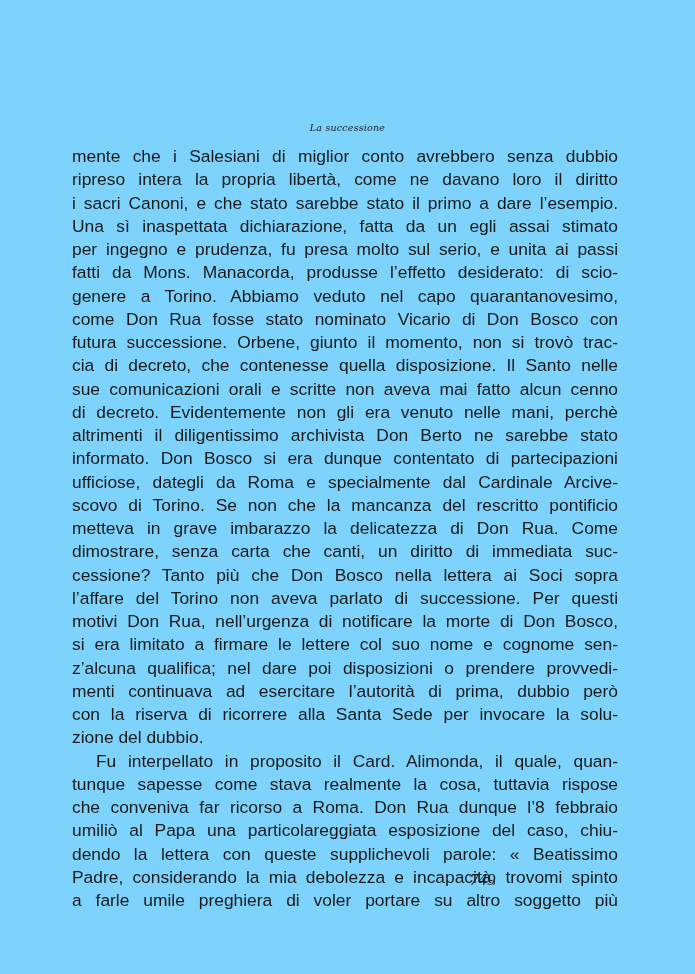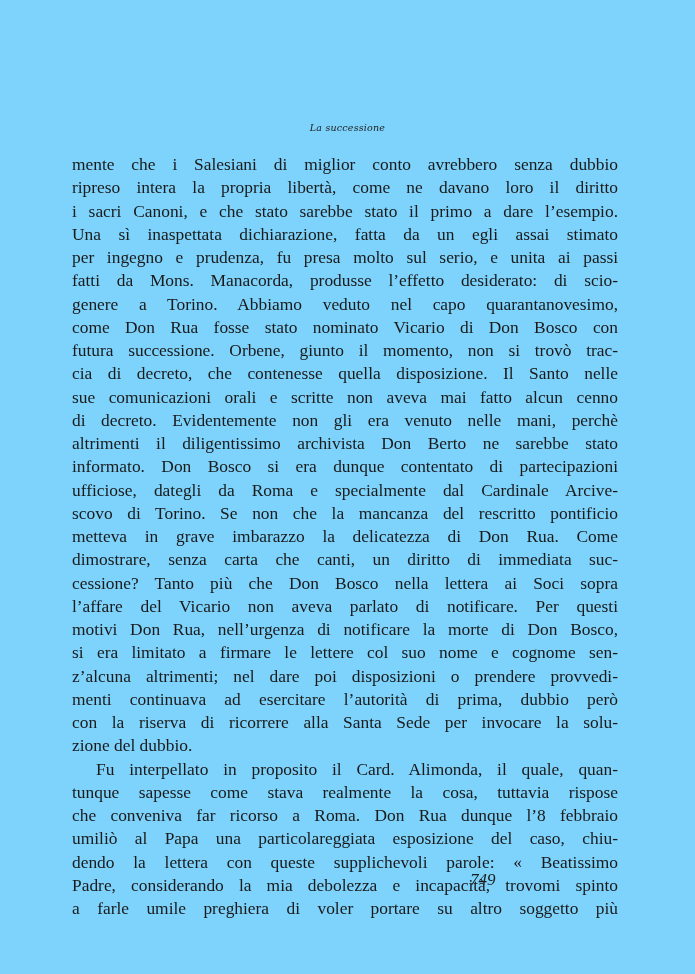--- a/index.html
+++ b/index.html
@@ -5,21 +5,21 @@
   html, body { margin: 0; padding: 0; background: #ffffff; }
   body { width: 695px; height: 974px; position: relative; overflow: hidden; }
   .page { position: absolute; left: 0; top: 0; width: 695px; height: 974px; background: #7dd3fc; }
   .running-head {
     position: absolute; top: 122px; left: 0; width: 695px; text-align: center;
     font-family: "DejaVu Serif", serif; font-style: italic; font-size: 9.5px; color: #222;
     letter-spacing: 0.2px;
   }
   .body-text {
     position: absolute; left: 72px; top: 145px; width: 546px;
-    font-family: Liberation Serif, serif; font-size: 17.4px; line-height: 23.25px; color: #1a1a1a; margin-top: 8px;
+    font-family: Liberation Sans, sans-serif; font-size: 17.4px; line-height: 23.25px; color: #1a1a1a;
   }
   .line { display: block; white-space: nowrap; text-align: justify; text-align-last: justify; height: 23.25px; }
   .line.last { text-align-last: left; }
   .line.indent { padding-left: 24px; }
   .page-number {
     position: absolute; top: 870px; left: 470px; width: 60px;
     font-family: "Liberation Serif", serif; font-style: italic; font-size: 17px; color: #1a1a1a;
   }
 </style>
 </head>
@@ -40,24 +40,24 @@
       <span class="line">cia di decreto, che contenesse quella disposizione. Il Santo nelle</span>
       <span class="line">sue comunicazioni orali e scritte non aveva mai fatto alcun cenno</span>
       <span class="line">di decreto. Evidentemente non gli era venuto nelle mani, perchè</span>
       <span class="line">altrimenti il diligentissimo archivista Don Berto ne sarebbe stato</span>
       <span class="line">informato. Don Bosco si era dunque contentato di partecipazioni</span>
       <span class="line">ufficiose, dategli da Roma e specialmente dal Cardinale Arcive-</span>
       <span class="line">scovo di Torino. Se non che la mancanza del rescritto pontificio</span>
       <span class="line">metteva in grave imbarazzo la delicatezza di Don Rua. Come</span>
       <span class="line">dimostrare, senza carta che canti, un diritto di immediata suc-</span>
       <span class="line">cessione? Tanto più che Don Bosco nella lettera ai Soci sopra</span>
-      <span class="line">l’affare del Vicario non aveva parlato di notificare. Per questi</span>
+      <span class="line">l’affare del Torino non aveva parlato di successione. Per questi</span>
       <span class="line">motivi Don Rua, nell’urgenza di notificare la morte di Don Bosco,</span>
       <span class="line">si era limitato a firmare le lettere col suo nome e cognome sen-</span>
-      <span class="line">z’alcuna altrimenti; nel dare poi disposizioni o prendere provvedi-</span>
+      <span class="line">z’alcuna qualifica; nel dare poi disposizioni o prendere provvedi-</span>
       <span class="line">menti continuava ad esercitare l’autorità di prima, dubbio però</span>
       <span class="line">con la riserva di ricorrere alla Santa Sede per invocare la solu-</span>
       <span class="line last">zione del dubbio.</span>
       <span class="line indent">Fu interpellato in proposito il Card. Alimonda, il quale, quan-</span>
       <span class="line">tunque sapesse come stava realmente la cosa, tuttavia rispose</span>
       <span class="line">che conveniva far ricorso a Roma. Don Rua dunque l’8 febbraio</span>
       <span class="line">umiliò al Papa una particolareggiata esposizione del caso, chiu-</span>
       <span class="line">dendo la lettera con queste supplichevoli parole: « Beatissimo</span>
       <span class="line">Padre, considerando la mia debolezza e incapacità, trovomi spinto</span>
       <span class="line">a farle umile preghiera di voler portare su altro soggetto più</span>

